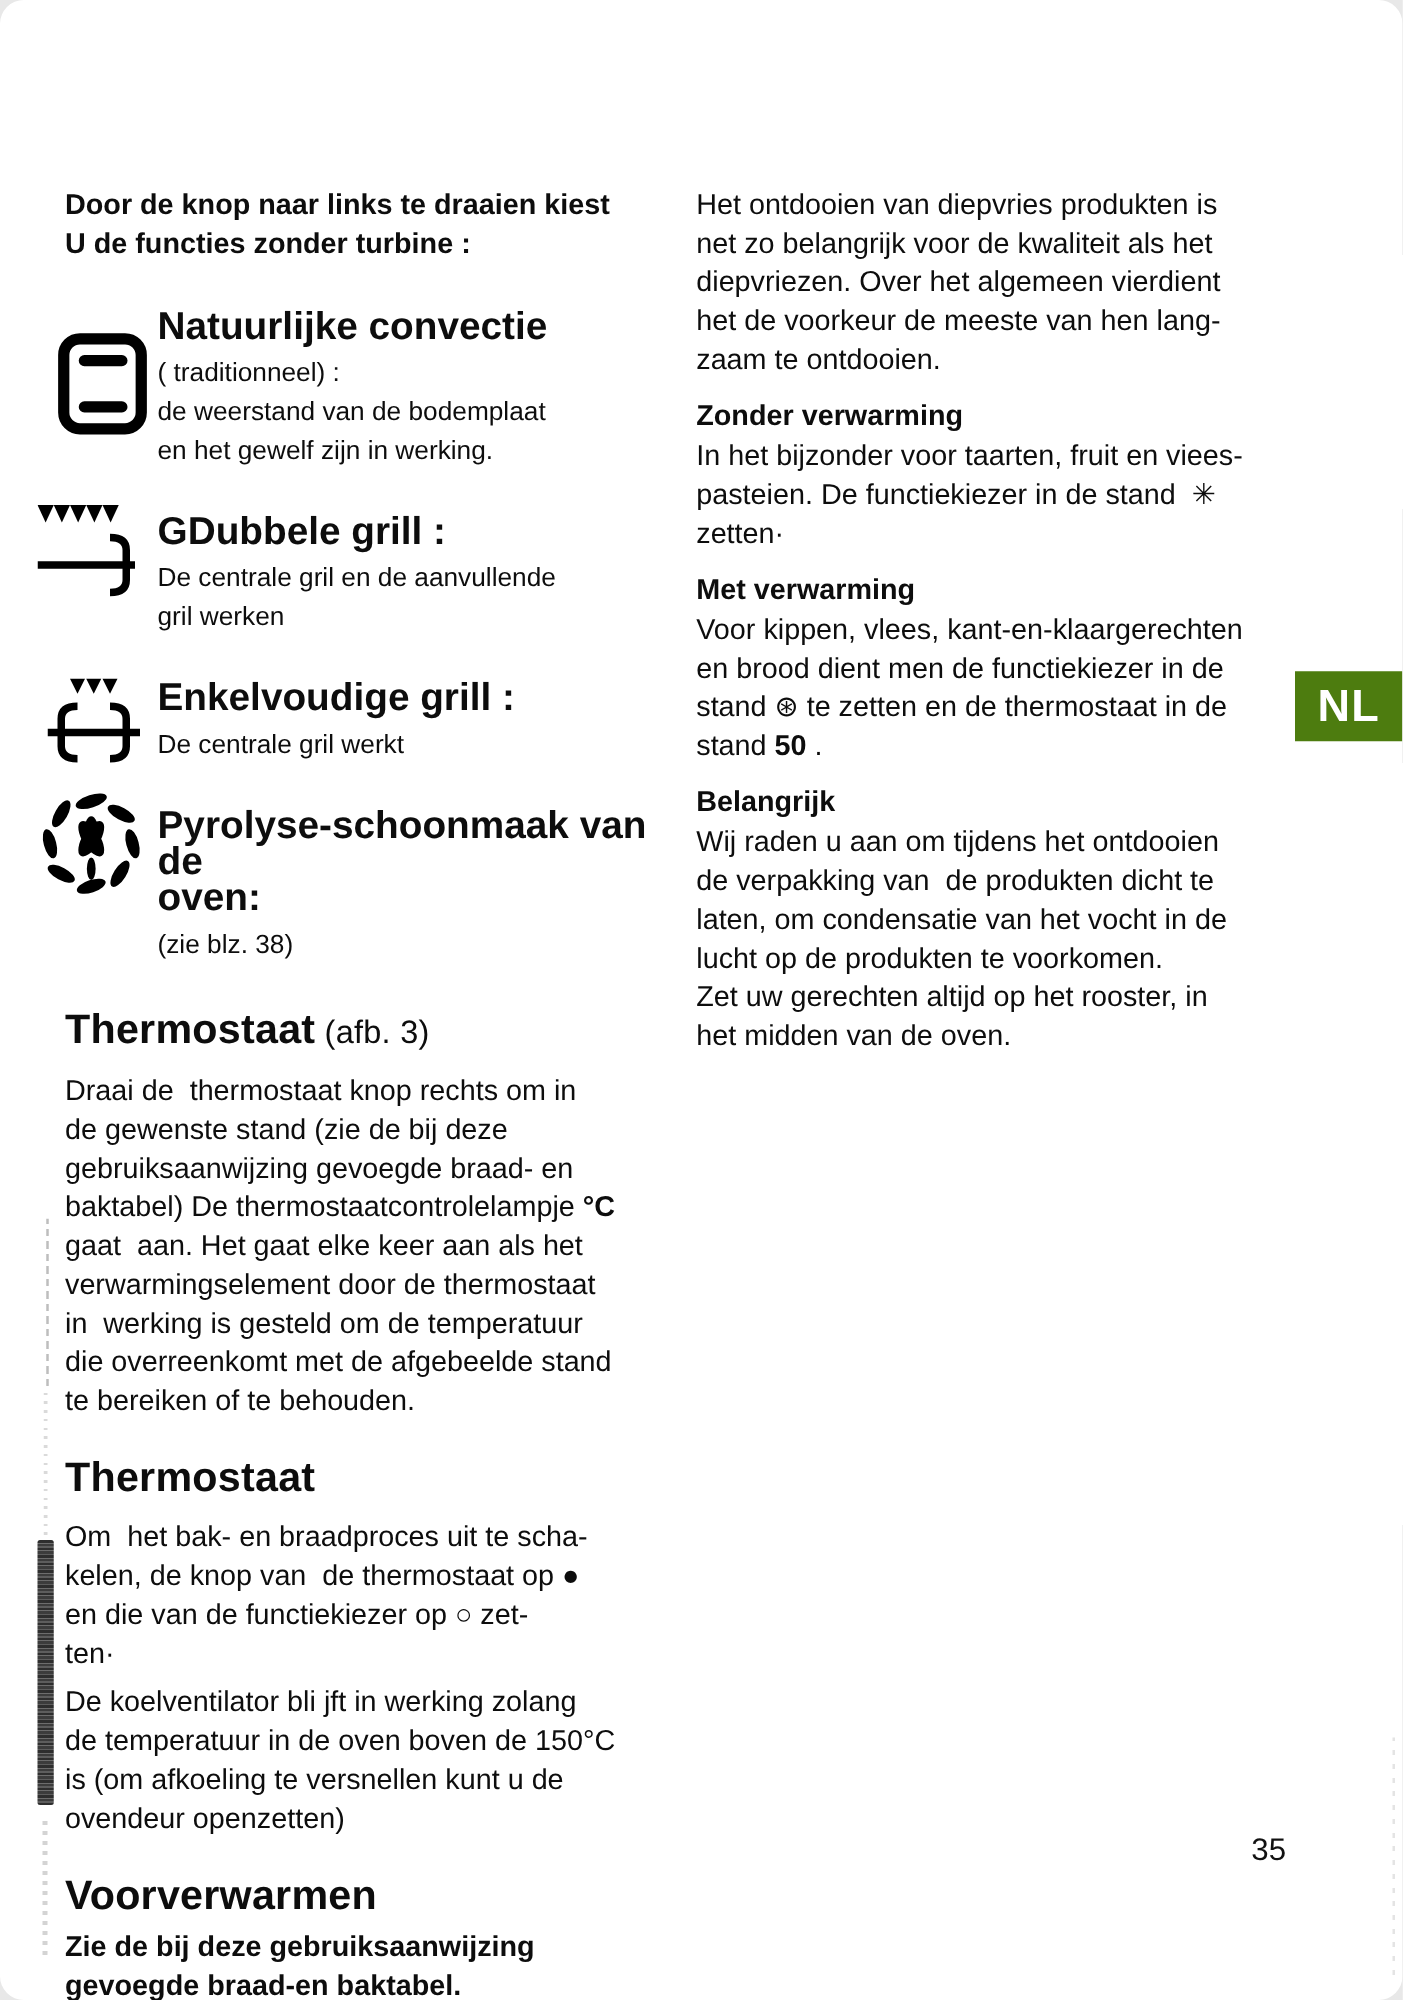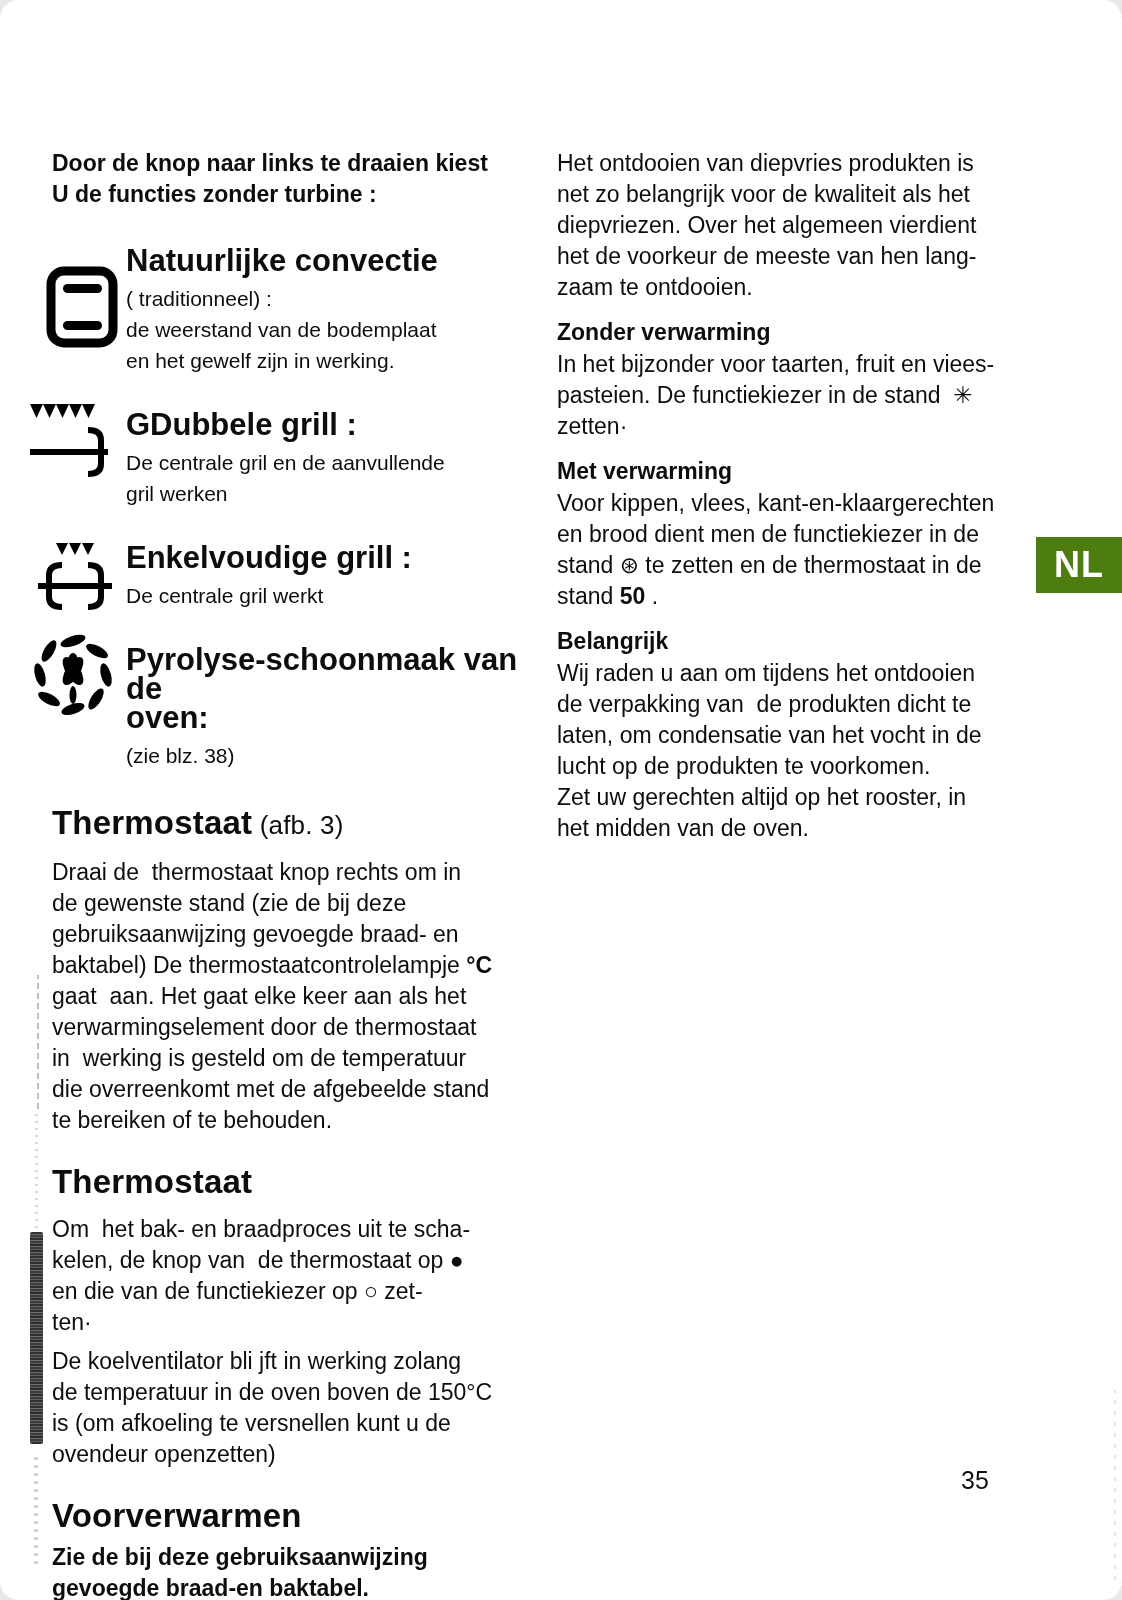--- a/index.html
+++ b/index.html
@@ -34,21 +34,21 @@
   .mb28 { margin-bottom:28px; }
   .subhead { font-size:23px; line-height:30px; font-weight:700; margin:14px 0 2px 0; }
   .b { font-weight:700; }
 
   .nl-badge {
     position:absolute; left:1036px; top:537px; width:86px; height:56px;
     background:#4d7c0f; color:#ffffff;
     display:flex; align-items:center; justify-content:center;
     font-size:36px; font-weight:700; letter-spacing:1px;
   }
-  .page-number { position:absolute; left:961px; top:1466px; font-size:25px; color:#111; }
+  .page-number { position:absolute; left:1001px; top:1466px; font-size:25px; color:#111; }
 
   
   .art { position:absolute; pointer-events:none; }
   .art-line1 { left:37px; top:975px; width:2px; height:134px;
     background:repeating-linear-gradient(0deg,#9a9a9a 0 6px, transparent 6px 10px); opacity:.65; }
   .art-dots { left:35px; top:1114px; width:3px; height:114px;
     background:repeating-linear-gradient(0deg,#b5b5b5 0 2px, transparent 2px 7px); opacity:.5; }
   .art-band { left:30px; top:1232px; width:13px; height:212px;
     background:repeating-linear-gradient(0deg,#1c1c1c 0 2px, #4f4f4f 2px 3px, #2b2b2b 3px 5px, #606060 5px 6px);
     border-radius:2px; opacity:.92; }

